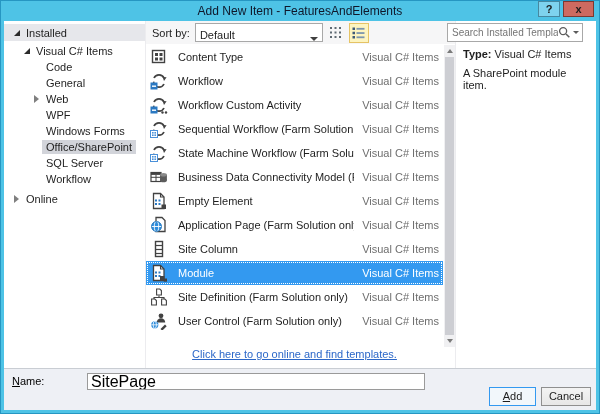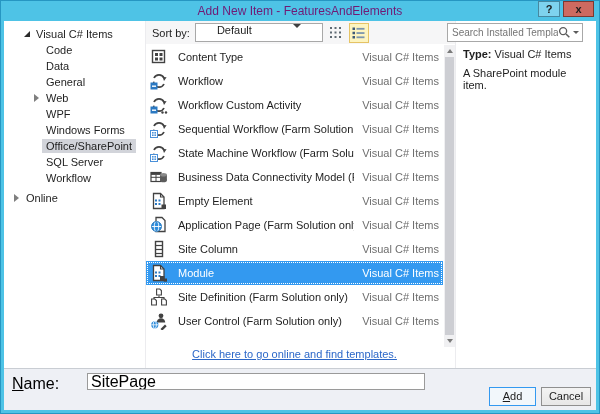--- a/index.html
+++ b/index.html
@@ -1,19 +1,19 @@
 <!DOCTYPE html>
 <html><head>
 <meta charset="utf-8">
 <style>
   * { margin:0; padding:0; box-sizing:border-box; font-family:"Liberation Sans", sans-serif; }
   html,body { width:600px; height:414px; background:#fff; }
   .window { width:600px; height:414px; background:#4ec3e6; border:1px solid #2696c2; padding:0 3px 3px 3px; position:relative; }
   .titlebar { height:20px; position:relative; }
-  .title { position:absolute; left:0; right:0; top:0; line-height:20px; text-align:center; font-size:12px; color:#701a75; }
+  .title { position:absolute; left:0; right:0; top:0; line-height:20px; text-align:center; font-size:12px; color:#0f172a; }
   .win-btn { position:absolute; top:0; font-size:11px; font-weight:bold; text-align:center; line-height:15px; color:#1d1d1d; cursor:default; }
   .btn-help { right:36px; width:22px; height:16px; background:#7ed3ee; border:1px solid #47889f; }
   .btn-close { right:2px; width:31px; height:16px; background:#cd6a60; border:1px solid #7b3931; }
   .main { position:relative; width:592px; height:389px; background:#fff; overflow:hidden; }
   .topband { position:absolute; left:141px; right:0; top:0; height:23px; background:#f6f6f7; }
 
   
   .left { position:absolute; left:0; top:0; width:141px; height:347px; background:#fff; padding-top:3px; }
   .tree-row { height:16px; display:flex; align-items:center; font-size:11px; color:#1e1e1e; cursor:default; }
   .tree-row.header { background:#e6e7eb; height:17px; }
@@ -21,21 +21,21 @@
   .tri-exp { width:0; height:0; border-bottom:6px solid #2b2b2b; border-left:6px solid transparent; }
   .tri-col { width:0; height:0; border-top:4px solid transparent; border-bottom:4px solid transparent; border-left:5px solid #7f7f7f; }
   .tree-label { padding:1px 4px; white-space:nowrap; }
   .tree-label.selected { background:#d2d4da; }
   .tree-row[data-name="sidebar-item-visual-c-items"] { margin-top:2px; }
   .tree-row[data-name="sidebar-item-online"] { margin-top:4px; }
 
   
   .mid { position:absolute; left:141px; top:0; width:310px; height:347px; border-left:1px solid #ececef; }
   .sort-row { position:relative; z-index:2; height:23px; display:flex; align-items:center; padding-left:6px; font-size:11px; color:#1e1e1e; }
-  .sort-select { width:128px; height:19px; background:#fff; border:1px solid #a8a8a8; display:flex; align-items:flex-start; justify-content:space-between; padding:0 21px; margin-left:5px; cursor:default; }
+  .sort-select { width:128px; height:19px; background:#fff; border:1px solid #a8a8a8; display:flex; align-items:flex-end; justify-content:space-between; padding:0 4px; margin-left:5px; cursor:default; }
   .caret { width:0; height:0; border-left:4px solid transparent; border-right:4px solid transparent; border-top:4px solid #404040; }
   .view-btn { width:20px; height:20px; display:flex; align-items:center; justify-content:center; margin-left:3px; border:1px solid transparent; }
   .view-btn.selected { background:#fdf4bf; border:1px solid #e5c365; }
 
   .tpl-list { position:absolute; top:24px; left:0; right:12px; }
   .tpl-row { height:24px; display:flex; align-items:center; padding:0 4px; font-size:11px; color:#1e1e1e; cursor:default;justify-content:flex-end; }
   .tpl-icon { width:20px; height:18px; margin-right:8px; flex:none; }
   .tpl-name { flex:1; white-space:nowrap; overflow:hidden; }
   .tpl-type { color:#6e6e6e; margin-left:8px; white-space:nowrap; }
   .tpl-row.selected { background:#3399f0; color:#fff; outline:1px dotted #fff; outline-offset:-2px; }
@@ -57,21 +57,21 @@
   .search input { flex:1; min-width:0; border:none; outline:none; font-size:10px; color:#444; padding-left:4px; background:transparent; }
   .search input::placeholder { color:#757575; }
   .search-tools { display:flex; align-items:center; flex:none; padding-right:3px; }
   .search-caret { width:0; height:0; border-left:3px solid transparent; border-right:3px solid transparent; border-top:3px solid #5c5c5c; margin-left:2px; }
   .details { position:absolute; left:459px; top:27px; width:128px; font-size:11px; color:#1e1e1e; }
   .type-line { margin-bottom:7px; }
   .type-label { font-weight:bold; }
 
   
   .footer { position:absolute; left:0; right:0; bottom:0; height:42px; background:#eef0f5; border-top:1px solid #c9cdd3; }
-  .name-label { position:absolute; left:8px; top:6px; font-size:16px; display:inline-block; }
+  .name-label { position:absolute; left:8px; top:6px; font-size:11px; display:inline-block; }
   .uf::first-letter { text-decoration:underline; }
   .name-input { position:absolute; left:83px; top:4px; width:338px; height:17px; border:1px solid #9a9a9a; font-size:16px; padding:0 3px; background:#fff; outline:none; }
   .btn { position:absolute; bottom:4px; height:19px; font-size:11px; text-align:center; line-height:17px; color:#1d1d1d; cursor:default; }
   .btn-add { right:60px; width:47px; background:#f2f7fb; border:1px solid #3399f0; }
   .btn-add span { display:inline-block; }
   .btn-cancel { right:5px; width:50px; background:linear-gradient(#f3f3f3,#e7e7e7); border:1px solid #8f8f8f; }
 </style>
 </head>
 <body>
 
@@ -79,33 +79,35 @@
   <div class="titlebar" data-name="titlebar">
     <div class="title" data-name="dialog-title">Add New Item - FeaturesAndElements</div>
     <div class="win-btn btn-help" data-name="help-button">?</div>
     <div class="win-btn btn-close" data-name="close-button">x</div>
   </div>
 
   <div class="main" data-name="dialog-body">
     <div class="topband" data-name="toolbar-band"></div>
 
     <div class="left" id="tree" data-name="category-tree">
+        <div class="tree-row header" data-name="sidebar-item-installed" style="padding-left: 7px;">
+          <span class="arrow-slot" data-name="tree-arrow">
+            <span class="tri-exp" data-name="expanded-arrow-icon"></span>
+          </span>
+          <span class="tree-label" data-name="sidebar-item-label">Installed</span>
+        </div>
         <div class="tree-row" data-name="sidebar-item-visual-c-items" style="padding-left: 17px;">
           <span class="arrow-slot" data-name="tree-arrow">
             <span class="tri-exp" data-name="expanded-arrow-icon"></span>
           </span>
           <span class="tree-label" data-name="sidebar-item-label">Visual C# Items</span>
         </div>
         <div class="tree-row" data-name="sidebar-item-code" style="padding-left: 27px;">
           <span class="arrow-slot" data-name="arrow-spacer"></span>
           <span class="tree-label" data-name="sidebar-item-label">Code</span>
-        </div>
-        <div class="tree-row" data-name="sidebar-item-data" style="padding-left: 27px;">
-          <span class="arrow-slot" data-name="arrow-spacer"></span>
-          <span class="tree-label" data-name="sidebar-item-label">Data</span>
         </div>
         <div class="tree-row" data-name="sidebar-item-general" style="padding-left: 27px;">
           <span class="arrow-slot" data-name="arrow-spacer"></span>
           <span class="tree-label" data-name="sidebar-item-label">General</span>
         </div>
         <div class="tree-row" data-name="sidebar-item-web" style="padding-left: 27px;">
           <span class="arrow-slot" data-name="tree-arrow">
             <span class="tri-col" data-name="collapsed-arrow-icon"></span>
           </span>
           <span class="tree-label" data-name="sidebar-item-label">Web</span>

